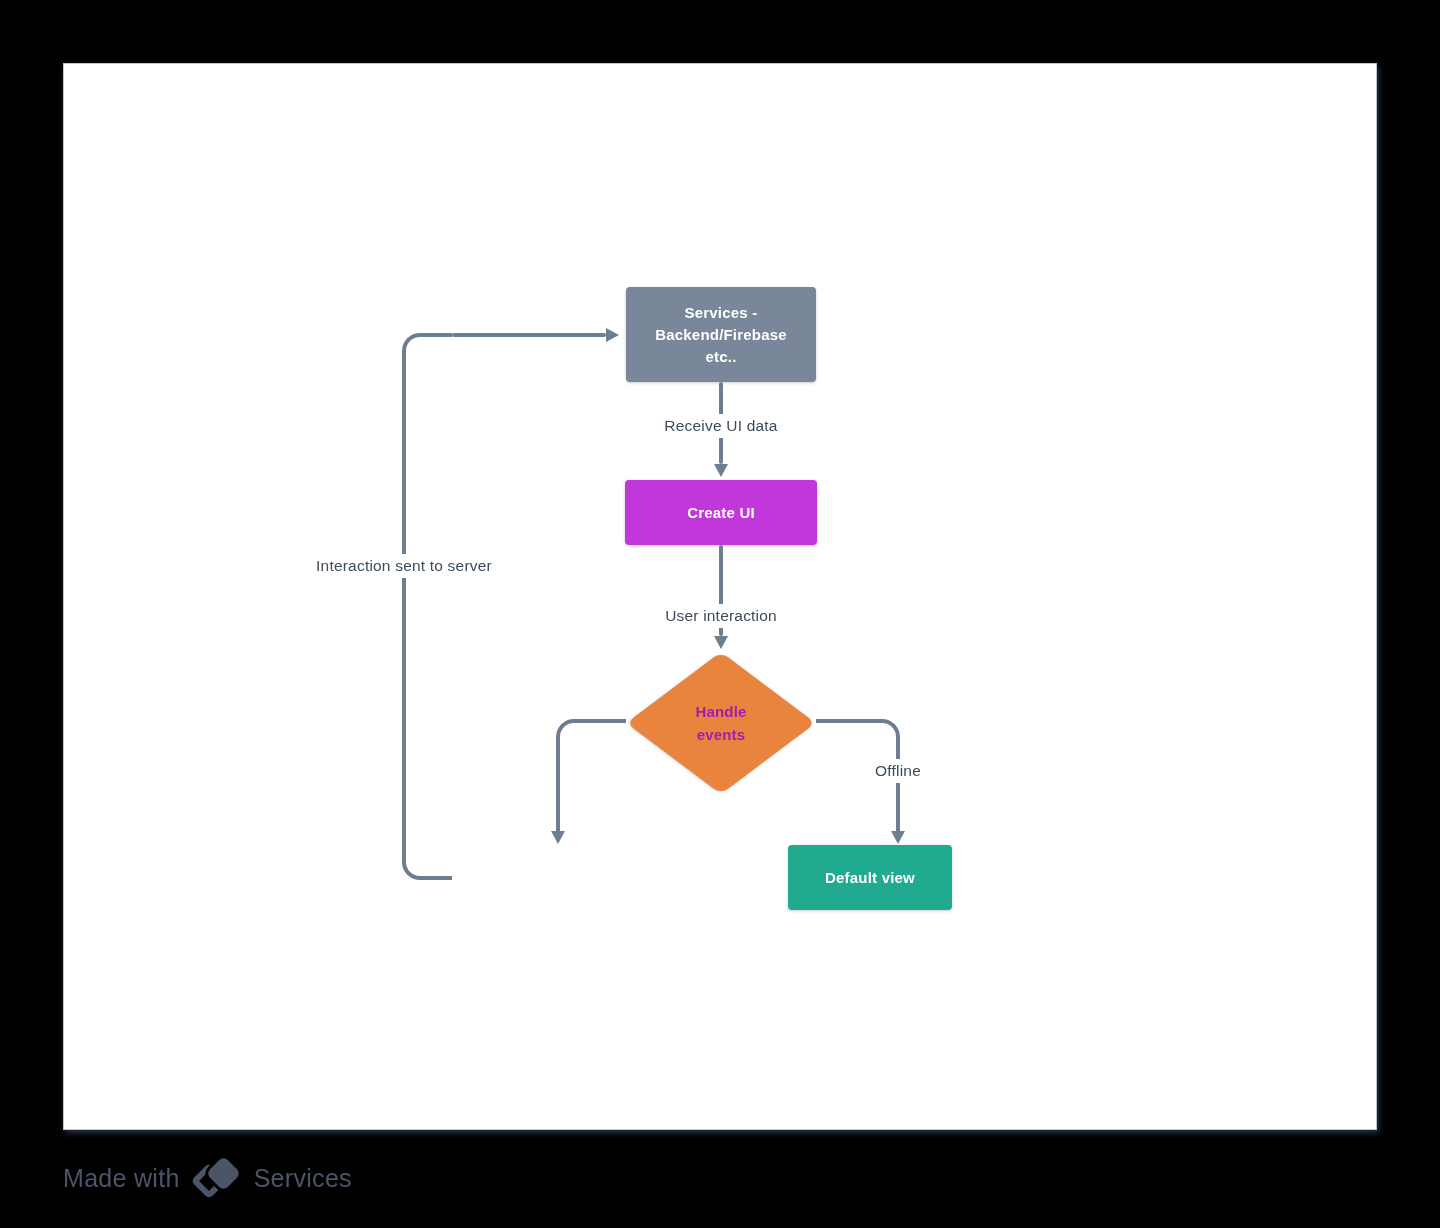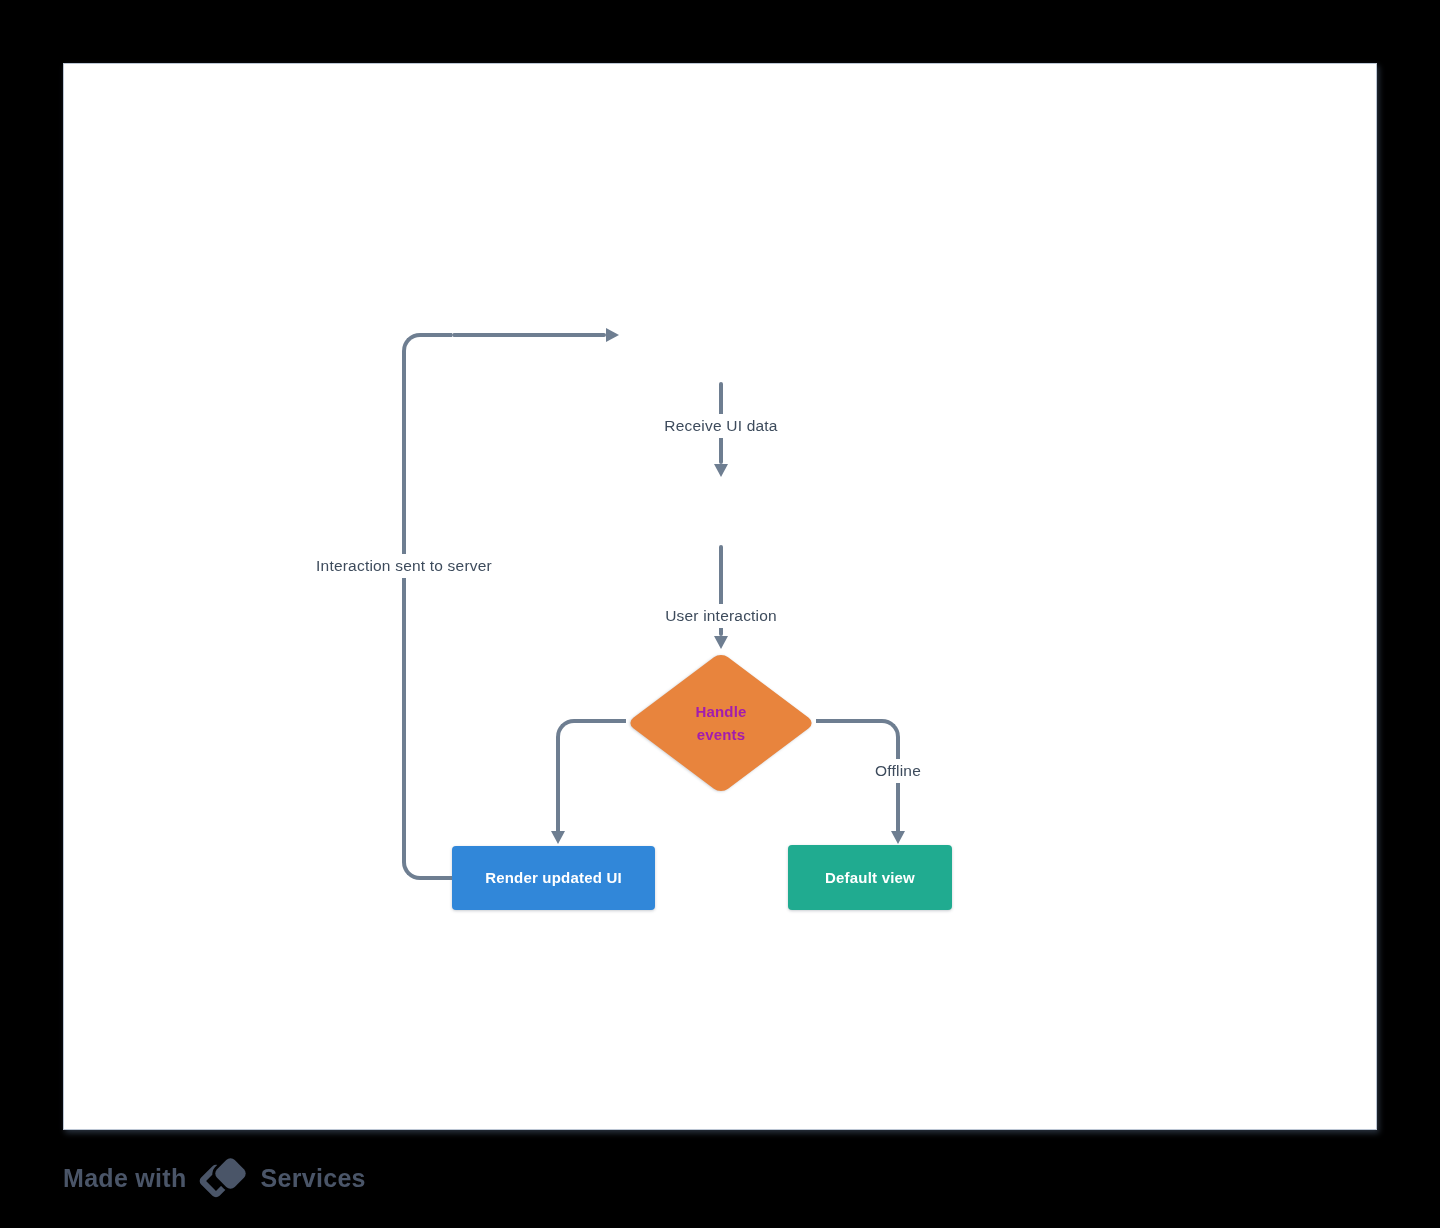--- a/index.html
+++ b/index.html
@@ -63,67 +63,74 @@
     position: absolute; transform: translate(-50%,-50%);
     background: var(--canvas-bg, #fff); color: var(--label-text);
     font-size: 15.5px; font-weight: 400; letter-spacing: 0.2px;
     padding: 3px 7px; white-space: nowrap; z-index: 5;
   }
 
   
   .footer {
     position: absolute; left: 63px; top: 1153px; height: 50px;
     display: flex; align-items: center; gap: 11px;
-    color: var(--logo); font-weight: bold; font-size: 25px; letter-spacing: 0.3px;
+    color: var(--logo); font-weight: normal; font-size: 25px; letter-spacing: 0.3px;
     cursor: pointer; text-decoration: none;
   }
   .w-icon { position: relative; width: 52px; height: 46px; display: inline-block; }
   .w-icon .ring {
     position: absolute; left: 5px; top: 13px; width: 26px; height: 26px;
     border: 6px solid var(--logo); border-radius: 5px; transform: rotate(45deg);
   }
   .w-icon .solid {
     position: absolute; left: 20px; top: 6px; width: 25px; height: 25px;
     background: var(--logo); border-radius: 6px; transform: rotate(45deg);
     box-shadow: 0 0 0 3px var(--page-bg, #000);
   }
 </style>
 </head>
 <body>
 
 <div class="canvas">
 
+  <div class="node node-services">
+    <div>
+      <div>Services -</div>
+      <div>Backend/Firebase</div>
+      <div>etc..</div>
+    </div>
+  </div>
 
   <div class="vline" style="left:655px; top:318px; height:82px;"></div>
   <div class="arrow-down" style="left:650px; top:400px;"></div>
   <div class="edge-label" style="left:657px; top:362px;">Receive UI data</div>
 
+  <div class="node node-create-ui">
+    <span>Create UI</span>
+  </div>
 
   <div class="vline" style="left:655px; top:481px; height:91px;"></div>
   <div class="arrow-down" style="left:650px; top:572px;"></div>
   <div class="edge-label" style="left:657px; top:552px;">User interaction</div>
 
   <div class="diamond-wrap">
     <div class="diamond-shape"></div>
   </div>
   <div class="diamond-label">
     <div>Handle</div>
     <div>events</div>
   </div>
 
   <div class="elbow elbow-left-down"></div>
   <div class="arrow-down" style="left:487px; top:767px;"></div>
 
   <div class="elbow elbow-right-down"></div>
   <div class="arrow-down" style="left:827px; top:767px;"></div>
   <div class="edge-label" style="left:834px; top:707px;">Offline</div>
 
-  <div class="node node-render-ui">
-    <span>Render updated UI</span>
-  </div>
 
   <div class="node node-default-view">
     <span>Default view</span>
   </div>
 
   <div class="elbow elbow-loop"></div>
   <div class="hline" style="left:388px; top:269px; width:154px;"></div>
   <div class="arrow-right" style="left:542px; top:264px;"></div>
   <div class="edge-label" style="left:340px; top:502px;">Interaction sent to server</div>
 

